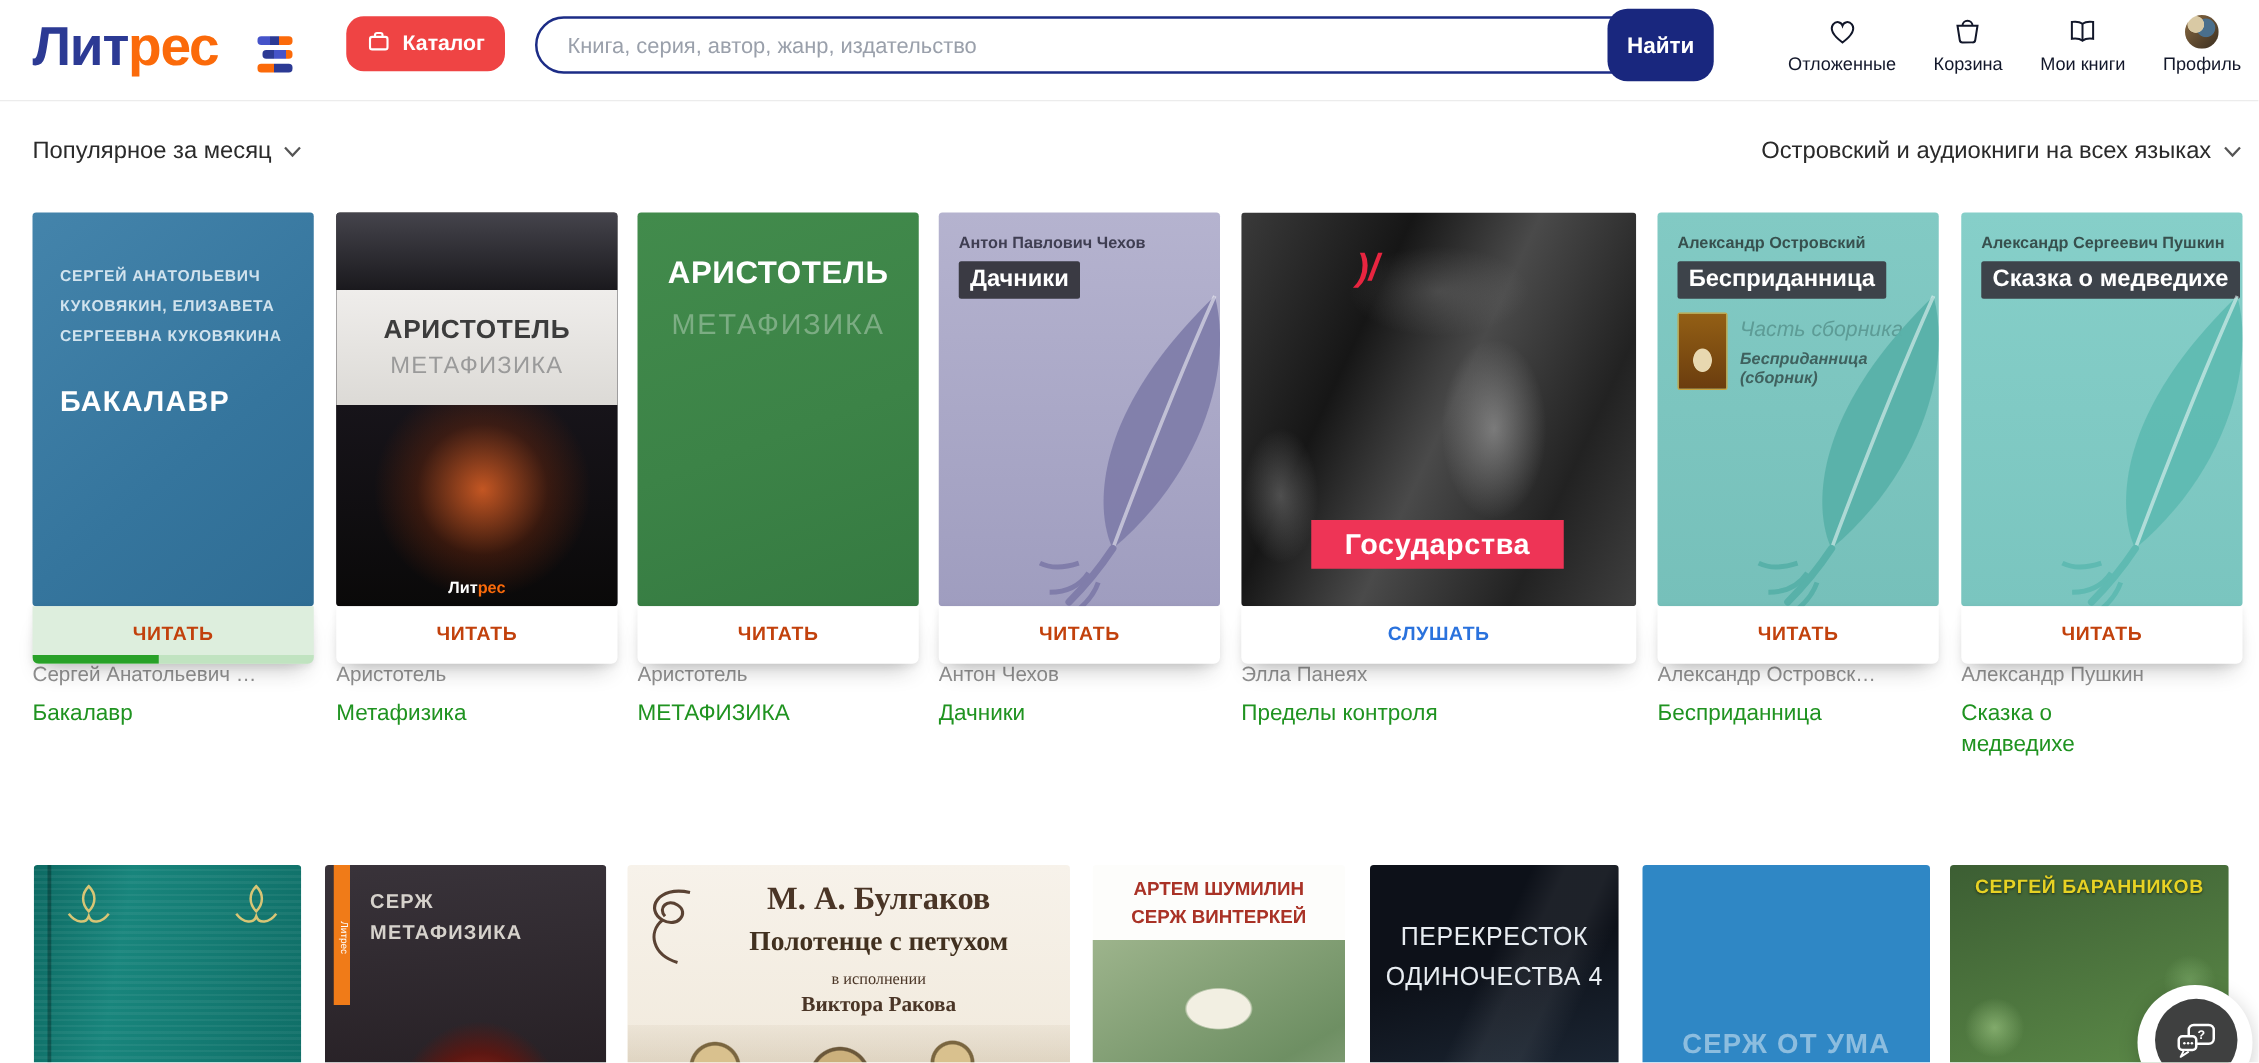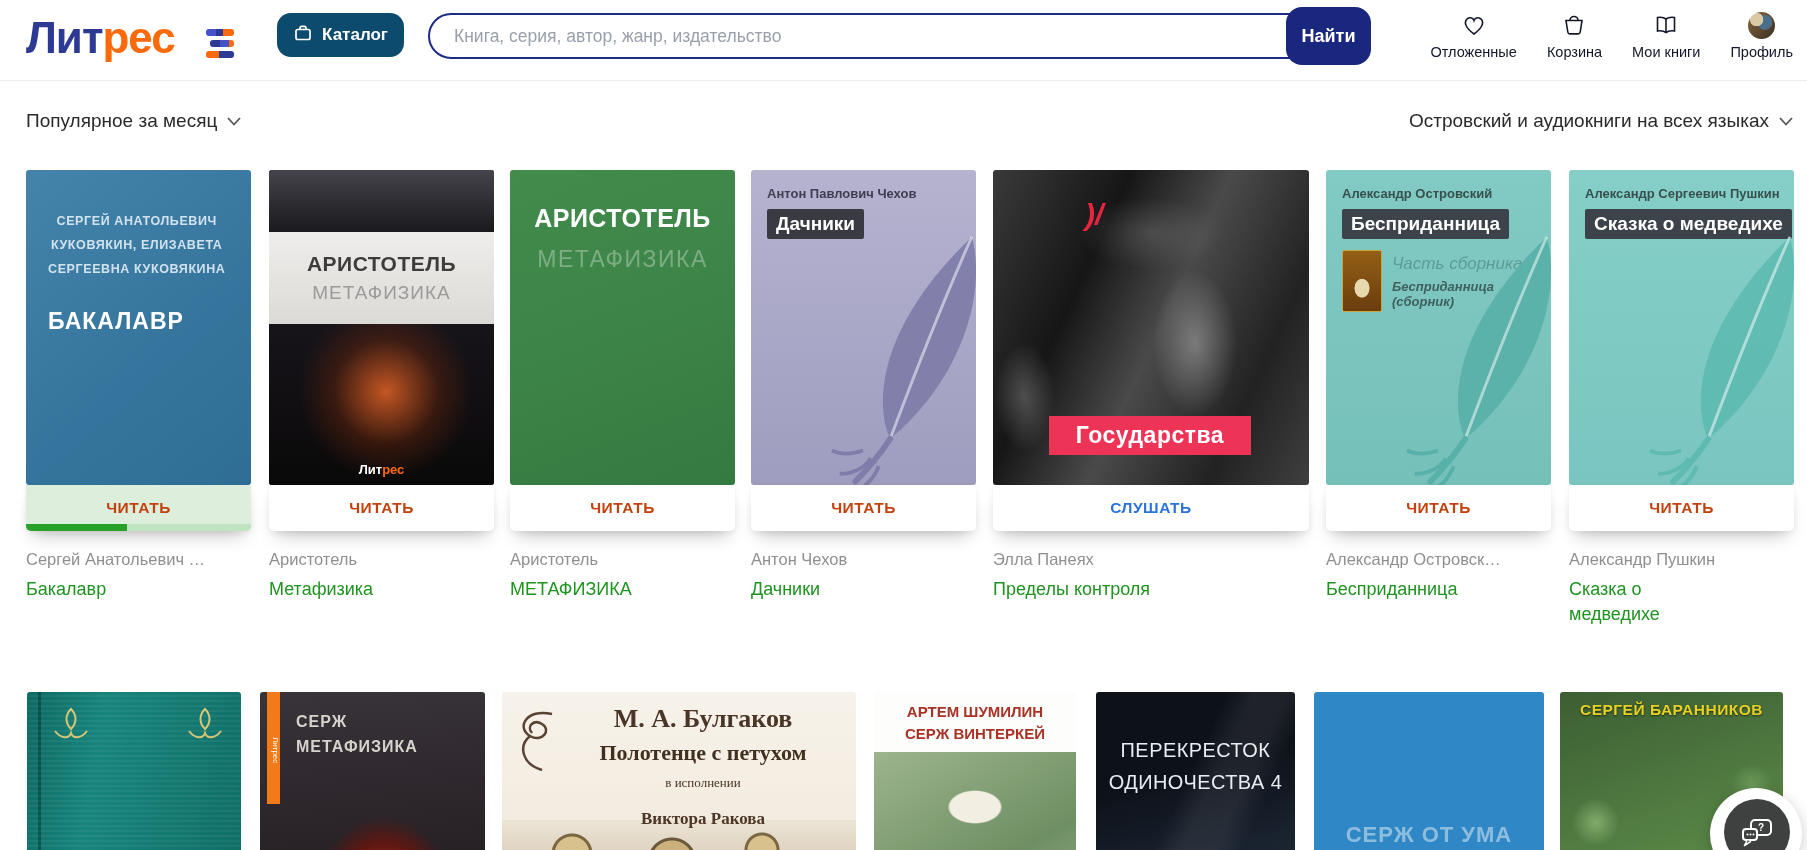--- a/index.html
+++ b/index.html
@@ -13,21 +13,21 @@
   .header { position:absolute; top:0; left:0; width:100%; height:81px; background:#fff; border-bottom:1px solid #ececec; }
   .logo { position:absolute; left:26px; top:13px; font-size:44px; font-weight:700; letter-spacing:-1px; cursor:pointer; }
   .logo .p1 { color:#2c3a94; }
   .logo .p2 { color:#fb6a0a; }
   .logo-bars { position:absolute; left:206px; top:29px; width:28px; }
   .logo-bars i { display:block; height:7px; border-radius:3px; margin-bottom:4px; }
   .logo-bars .b1 { background:linear-gradient(90deg,#4553c9 0 35%,#2c3a94 35% 62%,#fb6a0a 62% 100%); }
   .logo-bars .b2 { width:24px; margin-left:4px; background:linear-gradient(90deg,#2c3a94 0 40%,#4553c9 40% 78%,#fb6a0a 78% 100%); }
   .logo-bars .b3 { background:linear-gradient(90deg,#fb6a0a 0 48%,#2c3a94 48% 100%); }
 
-  .catalog-btn { position:absolute; left:277px; top:13px; width:127px; height:44px; background:#0c4a6e; border:0;
+  .catalog-btn { position:absolute; left:277px; top:13px; width:127px; height:44px; background:#ef4444; border:0;
     border-radius:14px; color:#fff; display:flex; align-items:center; justify-content:center; gap:9px;
     font-size:17px; font-weight:700; font-family:inherit; cursor:pointer; }
 
   .search { position:absolute; left:428px; top:13px; width:942px; height:46px; }
   .search input { width:100%; height:100%; border:2px solid #1c2c86; border-radius:25px; padding:0 104px 0 24px;
     font-size:17.5px; color:#333; outline:none; font-family:inherit; }
   .search input::placeholder { color:#9aa0ab; }
   .search-btn { position:absolute; right:-1px; top:-6px; height:58px; width:85px; background:#19277e; border:0;
     border-radius:16px; color:#fff; font-size:18px; font-weight:700; font-family:inherit; cursor:pointer; }
 
@@ -50,29 +50,29 @@
   .c0{left:26px} .c1{left:269px} .c2{left:510px} .c3{left:751px} .c4{left:993px;width:316px} .c5{left:1326px} .c6{left:1569px}
   .cover { height:315px; border-radius:3px; position:relative; overflow:hidden; cursor:pointer; }
   .actionbar { height:46px; background:#fff; display:flex; align-items:center; justify-content:center; position:relative;
     border-radius:0 0 5px 5px; font-weight:700; font-size:15.5px; letter-spacing:.5px; cursor:pointer;
     box-shadow:0 12px 18px -8px rgba(40,40,40,.28), 0 2px 6px rgba(0,0,0,.07); }
   .actionbar.read { color:#c2410c;justify-content:center; }
   .actionbar.listen { color:#2a72dd; }
   .actionbar.inprog { background:#ddeedd; }
   .progress { position:absolute; left:0; bottom:0; height:7px; width:100%; background:#c0e3c0; border-radius:0 0 5px 5px; overflow:hidden; }
   .progress-fill { height:100%; background:#28a128; }
-  .meta { margin-top:19px; }
+  .meta { }
   .bauthor { color:#8f8f8f; font-size:16.5px; white-space:nowrap; overflow:hidden; text-overflow:ellipsis; cursor:pointer; }
   .btitle { color:#1f9320; font-size:18px; margin-top:8px; line-height:1.4; cursor:pointer; }
   .c6 .btitle { max-width:130px; }
 
   
   .cov0 { background:linear-gradient(140deg,#4484ab,#35759d 60%,#2f6d94); }
   .cov0 .alines { position:absolute; left:22px; top:40px; font-size:12.5px; font-weight:600; color:rgba(235,245,250,.85); letter-spacing:.6px; line-height:1.9; }
-  .cov0 .alines span { display:block;text-align:center; }
+  .cov0 .alines span { display:block; }
   .cov0 .ctitle { position:absolute; left:22px; top:138px; font-size:23px; font-weight:700; color:#fff; letter-spacing:1px; }
 
   
   .cov1 { background:#141216; }
   .cov1 .sky { position:absolute; top:0; left:0; right:0; height:62px; background:linear-gradient(#45444c,#1a191d); }
   .cov1 .band { position:absolute; top:62px; left:0; right:0; height:92px; background:linear-gradient(#efedeb,#dcdad6);
     display:flex; flex-direction:column; align-items:center; justify-content:center; gap:6px; }
   .cov1 .band .t { font-size:21px; font-weight:700; color:#3c3c3c; letter-spacing:.5px; }
   .cov1 .band .s { font-size:19px; color:#9a9a9a; letter-spacing:1px; }
   .cov1 .glow { position:absolute; top:154px; left:0; right:0; bottom:0;
@@ -134,21 +134,21 @@
   .rcov1 .spine { position:absolute; left:7px; top:0; width:13px; height:112px; background:#f07b18; color:#fff; font-size:8px;
     writing-mode:vertical-rl; text-align:center; padding-top:4px; }
   .rcov1 .auth { position:absolute; left:36px; top:18px; color:#d6d2cc; font-weight:700; font-size:16px; letter-spacing:1px; line-height:1.55; }
   .rcov1 .auth span { display:block; }
 
   .rcov2 { background:linear-gradient(#f7f2ea,#efe7d8 70%,#e3d2ae); font-family:"Liberation Serif", serif; color:#4a3526; }
   .rcov2 .txt { position:absolute; left:58px; top:12px; right:10px; text-align:center; }
   .rcov2 .l1 { font-size:26px; font-weight:700; }
   .rcov2 .l2 { font-size:22px; font-weight:700; margin-top:6px; color:#41301f; }
   .rcov2 .l3 { font-size:13px; margin-top:9px; }
-  .rcov2 .l4 { font-size:17px; font-weight:700; margin-top:18px; }
+  .rcov2 .l4 { font-size:17px; font-weight:700; margin-top:3px; }
   .rcov2 .clocks { position:absolute; left:0; right:0; top:128px; height:60px;
     background: radial-gradient(circle at 70px 34px, #d9c18e 17px, #7a6640 18px 20px, transparent 21px),
                 radial-gradient(circle at 170px 42px, #cbb07c 21px, #6b583a 22px 24px, transparent 25px),
                 radial-gradient(circle at 260px 30px, #d9c18e 14px, #7a6640 15px 17px, transparent 18px),
                 linear-gradient(rgba(120,90,40,.05), rgba(120,90,40,.25)); }
 
   .rcov3 .bandw { position:absolute; top:0; left:0; right:0; height:60px; background:#fdfdfb; text-align:center;
     color:#a93226; font-weight:800; font-size:15px; line-height:1.45; padding-top:9px; }
   .rcov3 .paint { position:absolute; top:60px; left:0; right:0; bottom:0;
     background: radial-gradient(ellipse 42px 26px at 50% 22%, #f2efe2 0 60%, transparent 65%),

